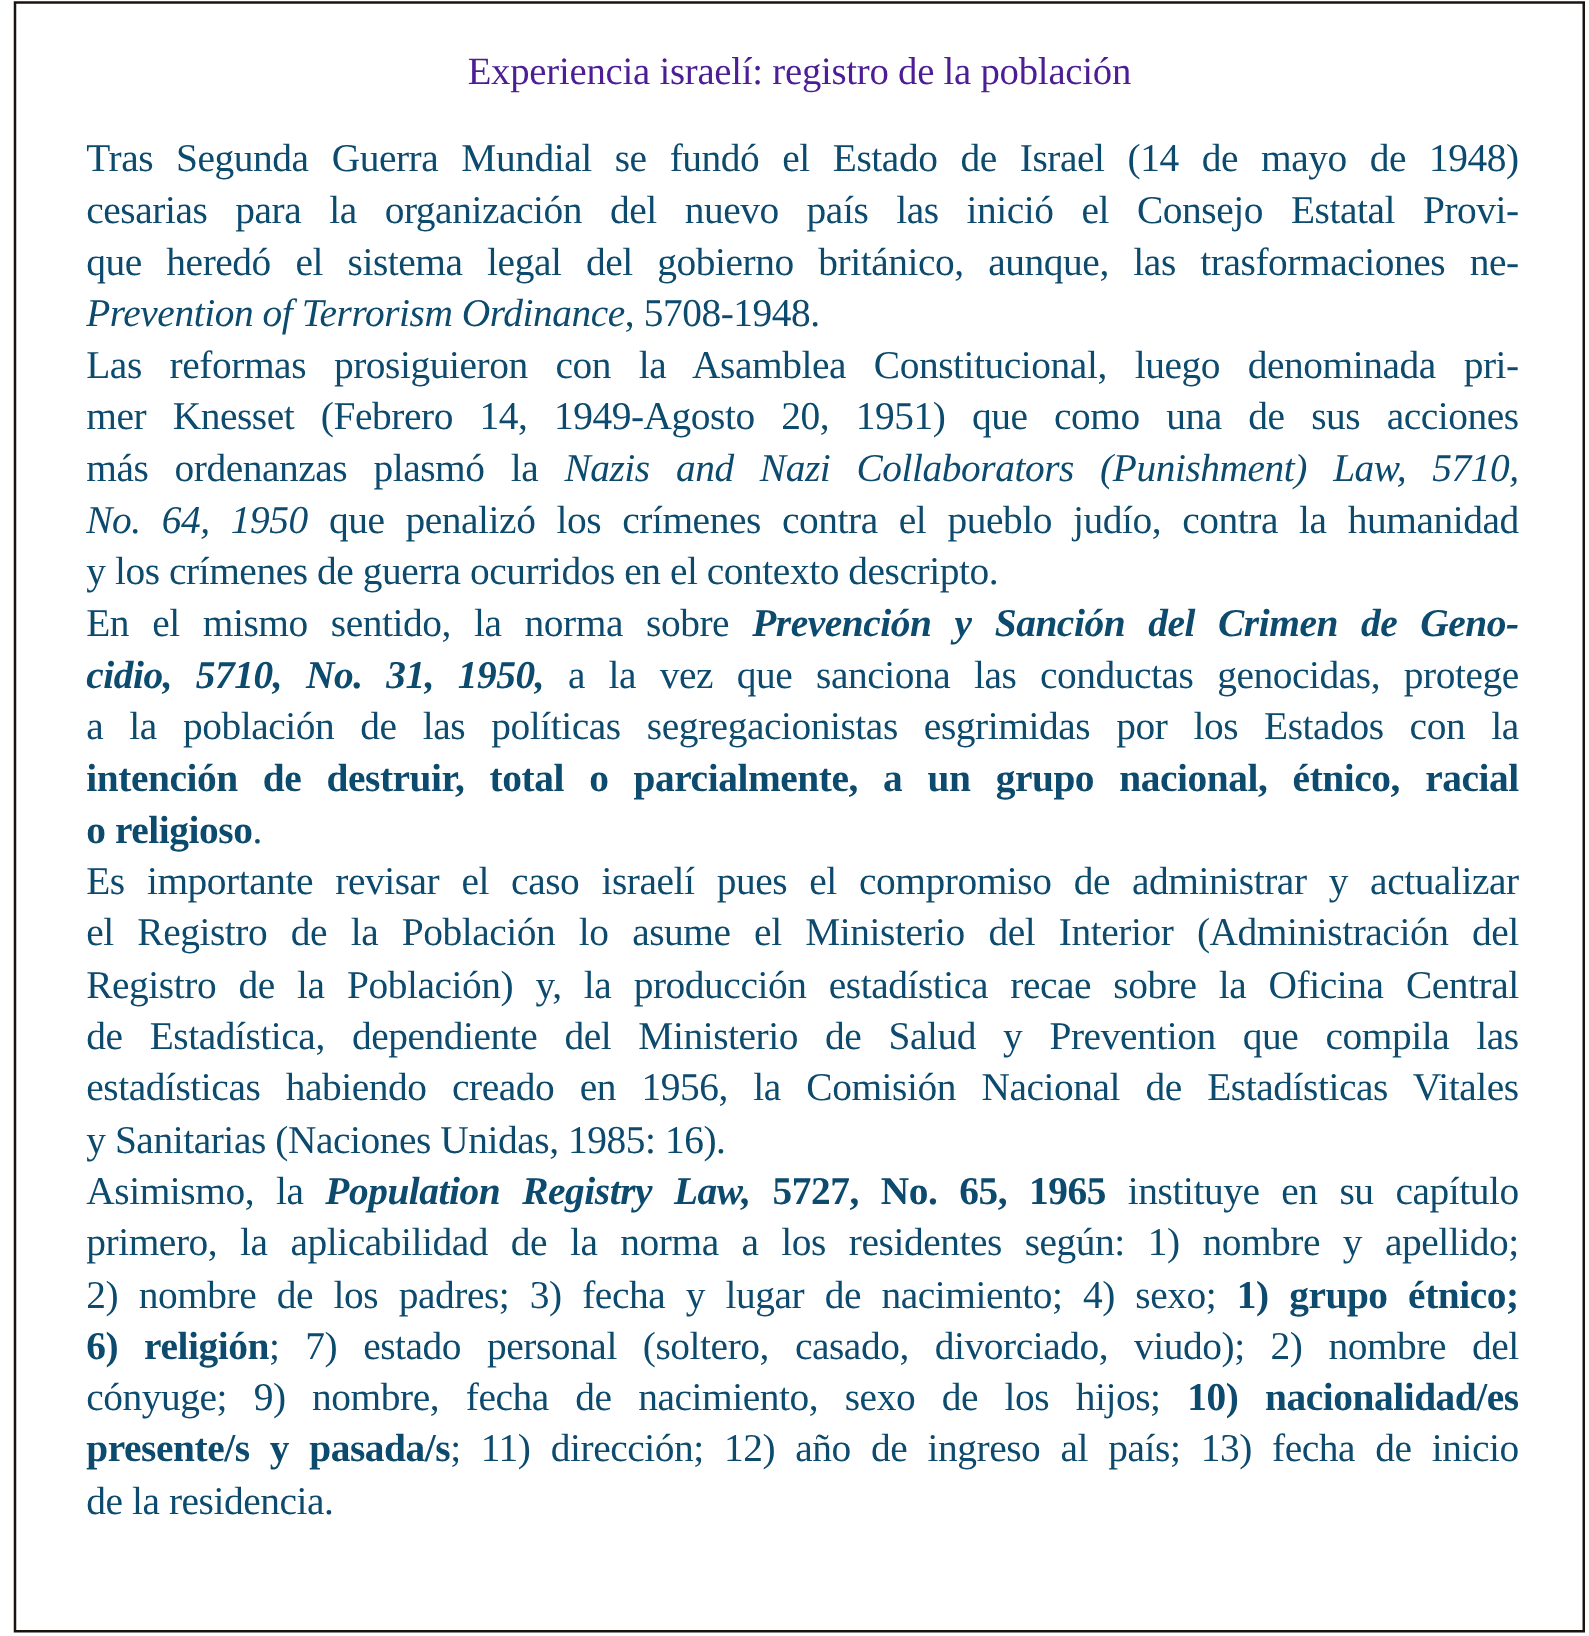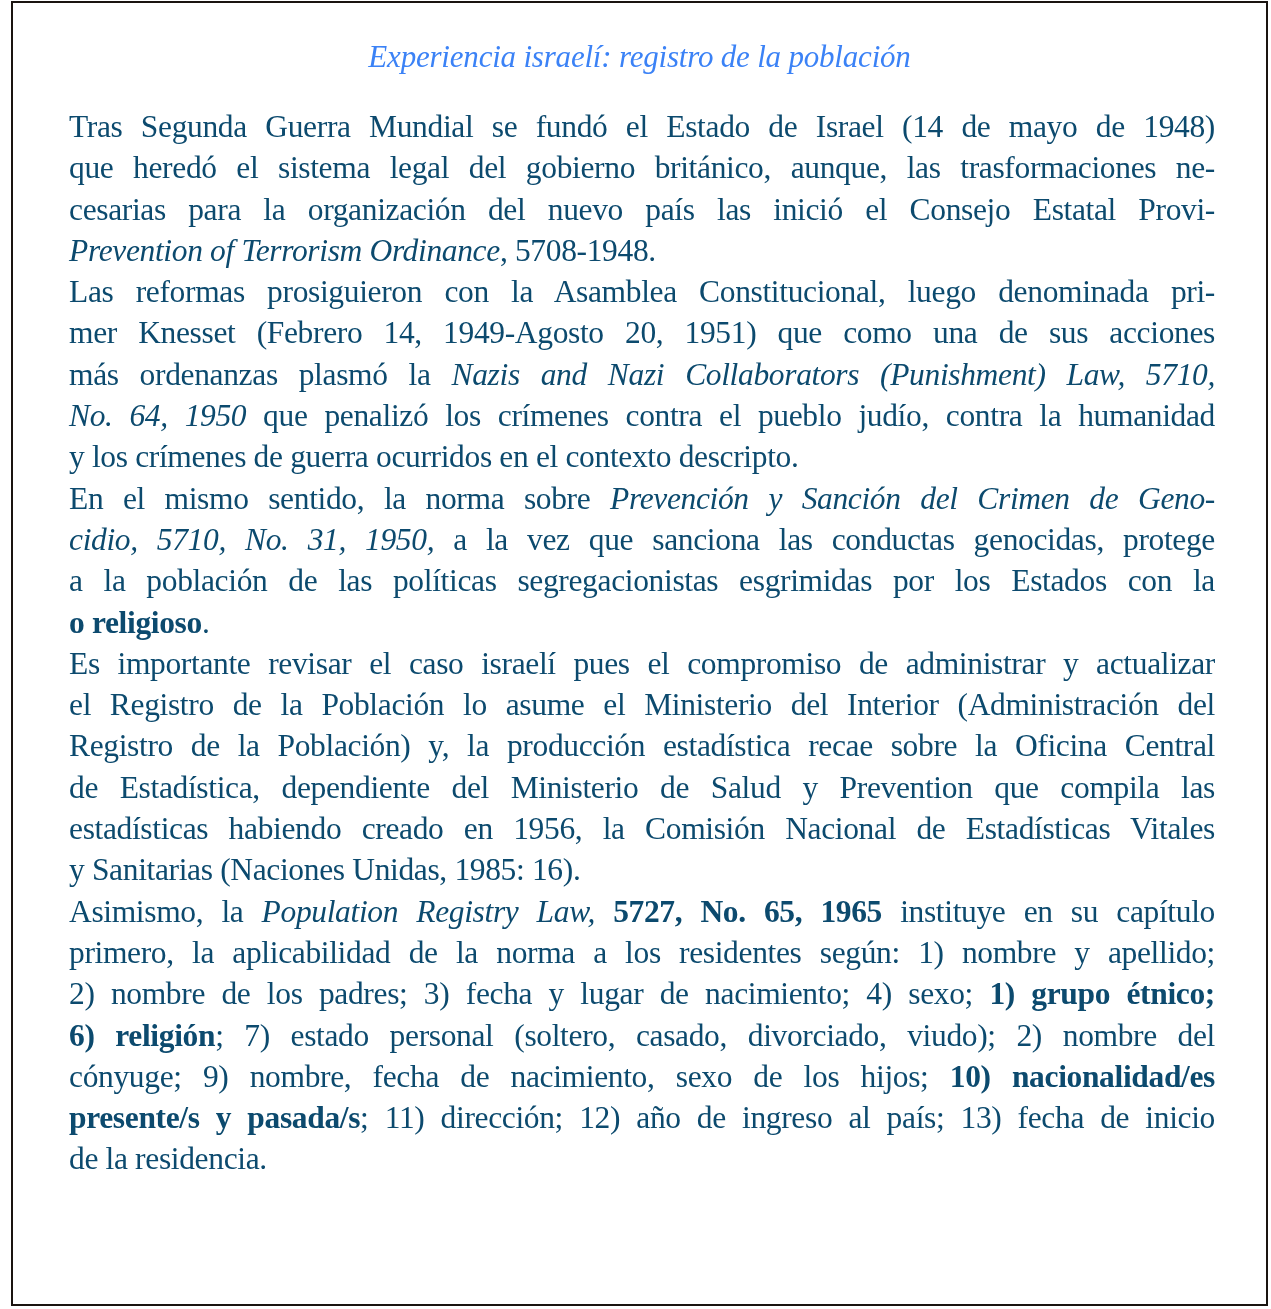--- a/index.html
+++ b/index.html
@@ -23,23 +23,22 @@
       box-sizing: content-box;
       background: #ffffff;
     }
     .title {
       position: absolute;
       left: 0;
       right: 0;
       top: 36px;
       text-align: center;
       font-family: "Liberation Serif", serif;
-      font-style: italic;
       font-size: 31px;
-      color: #3b82f6;
+      color: #4c1d95;
       letter-spacing: -0.2px;
     }
     .body-text {
       position: absolute;
       left: 56px;
       top: 103px;
       width: 1146px;
       font-family: "Liberation Serif", serif;
       font-size: 31.5px;
       line-height: 41.3px;
@@ -51,45 +50,46 @@
       white-space: nowrap;
       text-align: justify;
       text-align-last: justify;
       height: 41.3px;
     }
     .line.last {
       text-align-last: left;
     }
     .it { font-style: italic; }
     .b { font-weight: bold; }
-    .bi { font-weight: normal; font-style: italic; }
+    .bi { font-weight: bold; font-style: italic; }
   </style>
 </head>
 <body>
 
 <div class="frame">
   <div class="title">Experiencia israelí: registro de la población</div>
   <div class="body-text" id="body-text">
       <div>
         <span class="line"><span>Tras Segunda Guerra Mundial se fundó el Estado de Israel (14 de mayo de 1948)</span></span>
+        <span class="line"><span>cesarias para la organización del nuevo país las inició el Consejo Estatal Provi-</span></span>
         <span class="line"><span>que heredó el sistema legal del gobierno británico, aunque, las trasformaciones ne-</span></span>
-        <span class="line"><span>cesarias para la organización del nuevo país las inició el Consejo Estatal Provi-</span></span>
         <span class="line last"><span class="it">Prevention of Terrorism Ordinance</span><span>, 5708-1948.</span></span>
       </div>
       <div>
         <span class="line"><span>Las reformas prosiguieron con la Asamblea Constitucional, luego denominada pri-</span></span>
         <span class="line"><span>mer Knesset (Febrero 14, 1949-Agosto 20, 1951) que como una de sus acciones</span></span>
         <span class="line"><span>más ordenanzas plasmó la </span><span class="it">Nazis and Nazi Collaborators (Punishment) Law, 5710,</span></span>
         <span class="line"><span class="it">No. 64, 1950</span><span> que penalizó los crímenes contra el pueblo judío, contra la humanidad</span></span>
         <span class="line last"><span>y los crímenes de guerra ocurridos en el contexto descripto.</span></span>
       </div>
       <div>
         <span class="line"><span>En el mismo sentido, la norma sobre </span><span class="bi">Prevención y Sanción del Crimen de Geno-</span></span>
         <span class="line"><span class="bi">cidio, 5710, No. 31, 1950,</span><span> a la vez que sanciona las conductas genocidas, protege</span></span>
         <span class="line"><span>a la población de las políticas segregacionistas esgrimidas por los Estados con la</span></span>
+        <span class="line"><span class="b">intención de destruir, total o parcialmente, a un grupo nacional, étnico, racial</span></span>
         <span class="line last"><span class="b">o religioso</span><span>.</span></span>
       </div>
       <div>
         <span class="line"><span>Es importante revisar el caso israelí pues el compromiso de administrar y actualizar</span></span>
         <span class="line"><span>el Registro de la Población lo asume el Ministerio del Interior (Administración del</span></span>
         <span class="line"><span>Registro de la Población) y, la producción estadística recae sobre la Oficina Central</span></span>
         <span class="line"><span>de Estadística, dependiente del Ministerio de Salud y Prevention que compila las</span></span>
         <span class="line"><span>estadísticas habiendo creado en 1956, la Comisión Nacional de Estadísticas Vitales</span></span>
         <span class="line last"><span>y Sanitarias (Naciones Unidas, 1985: 16).</span></span>
       </div>

